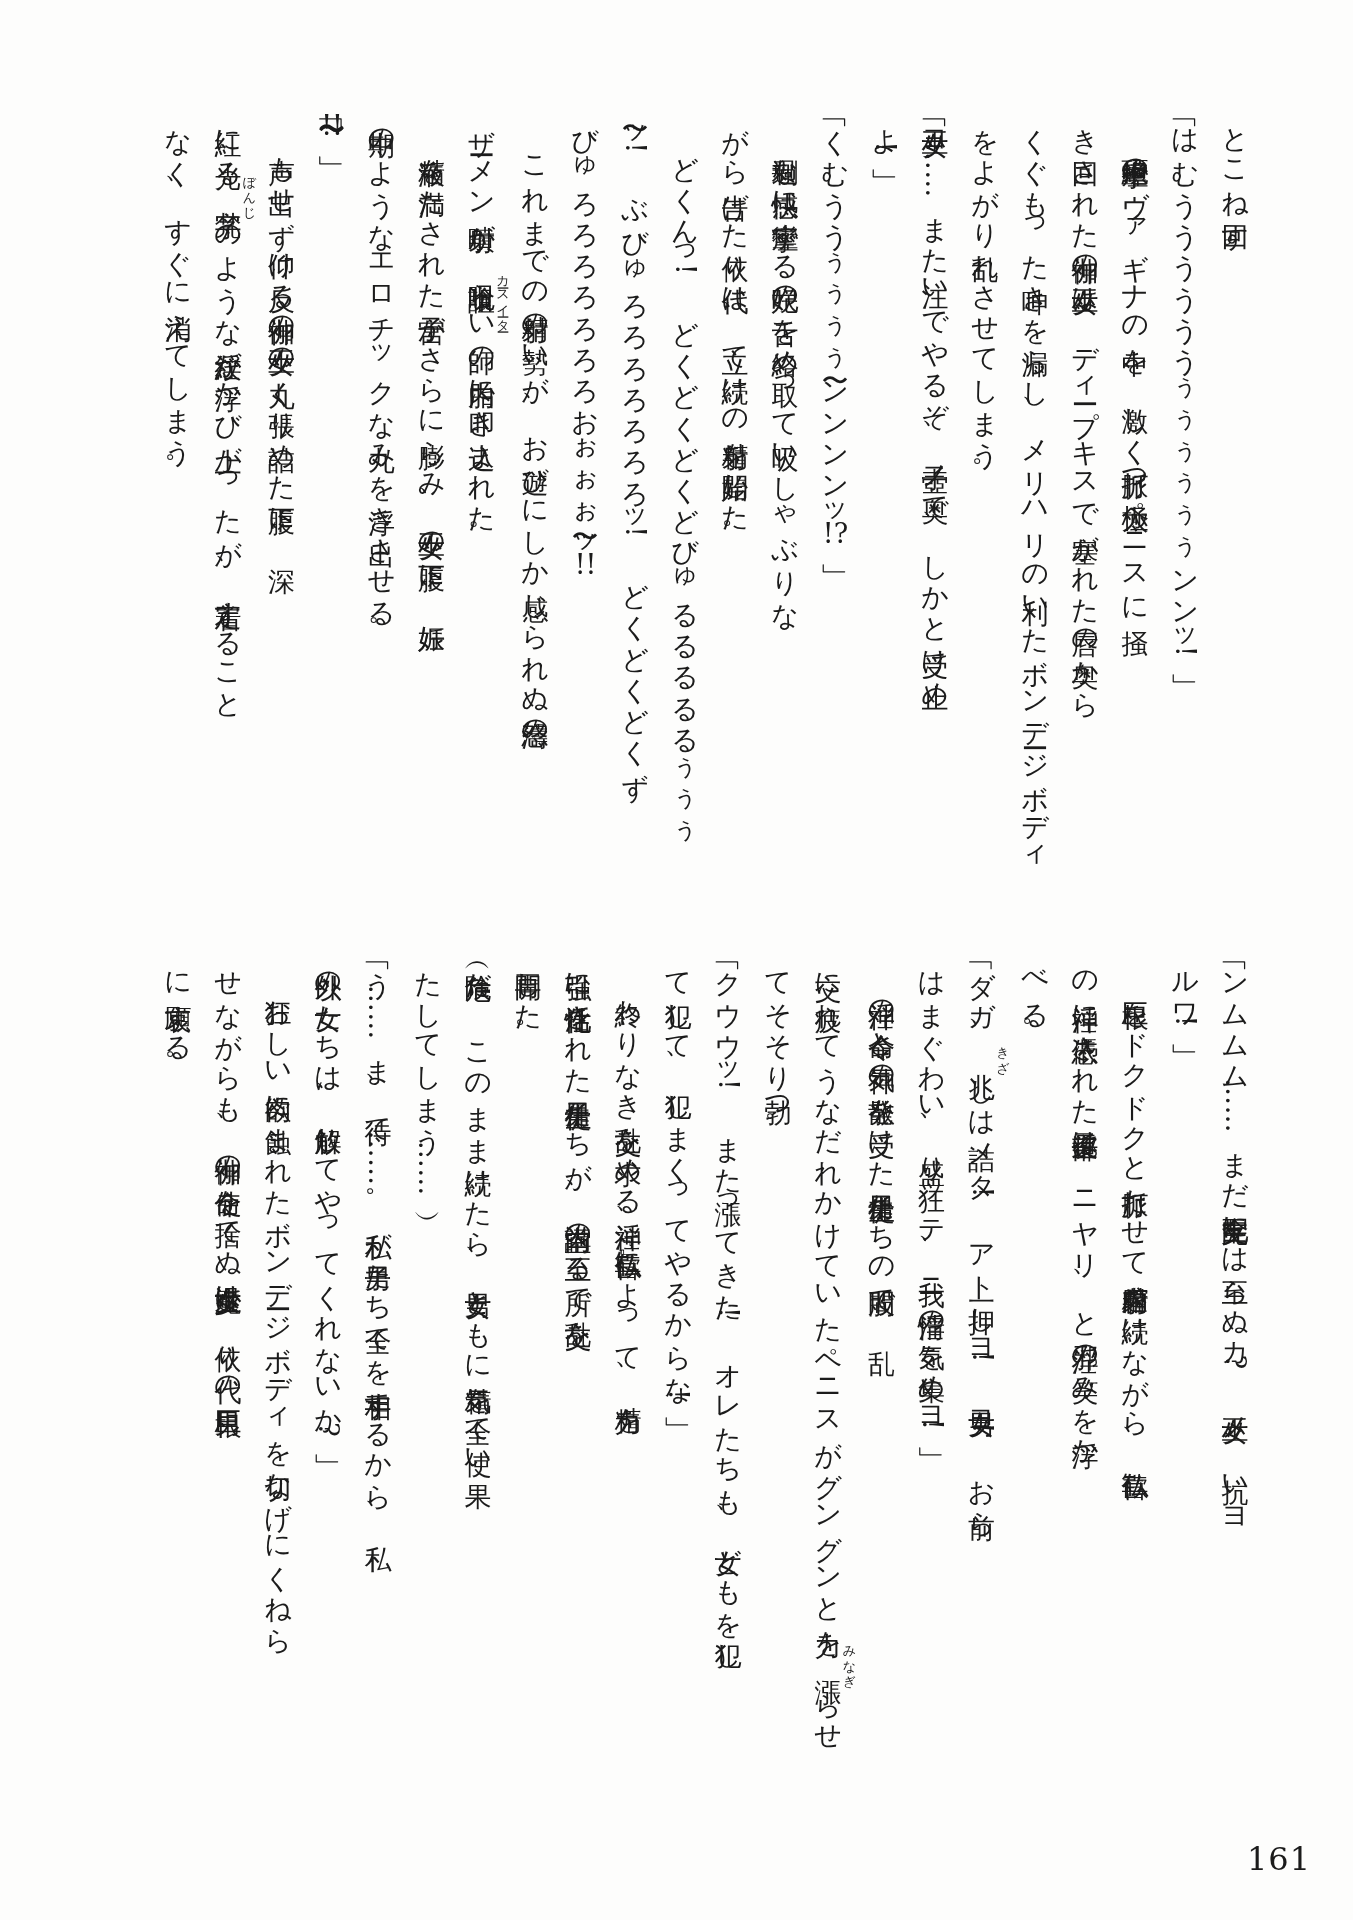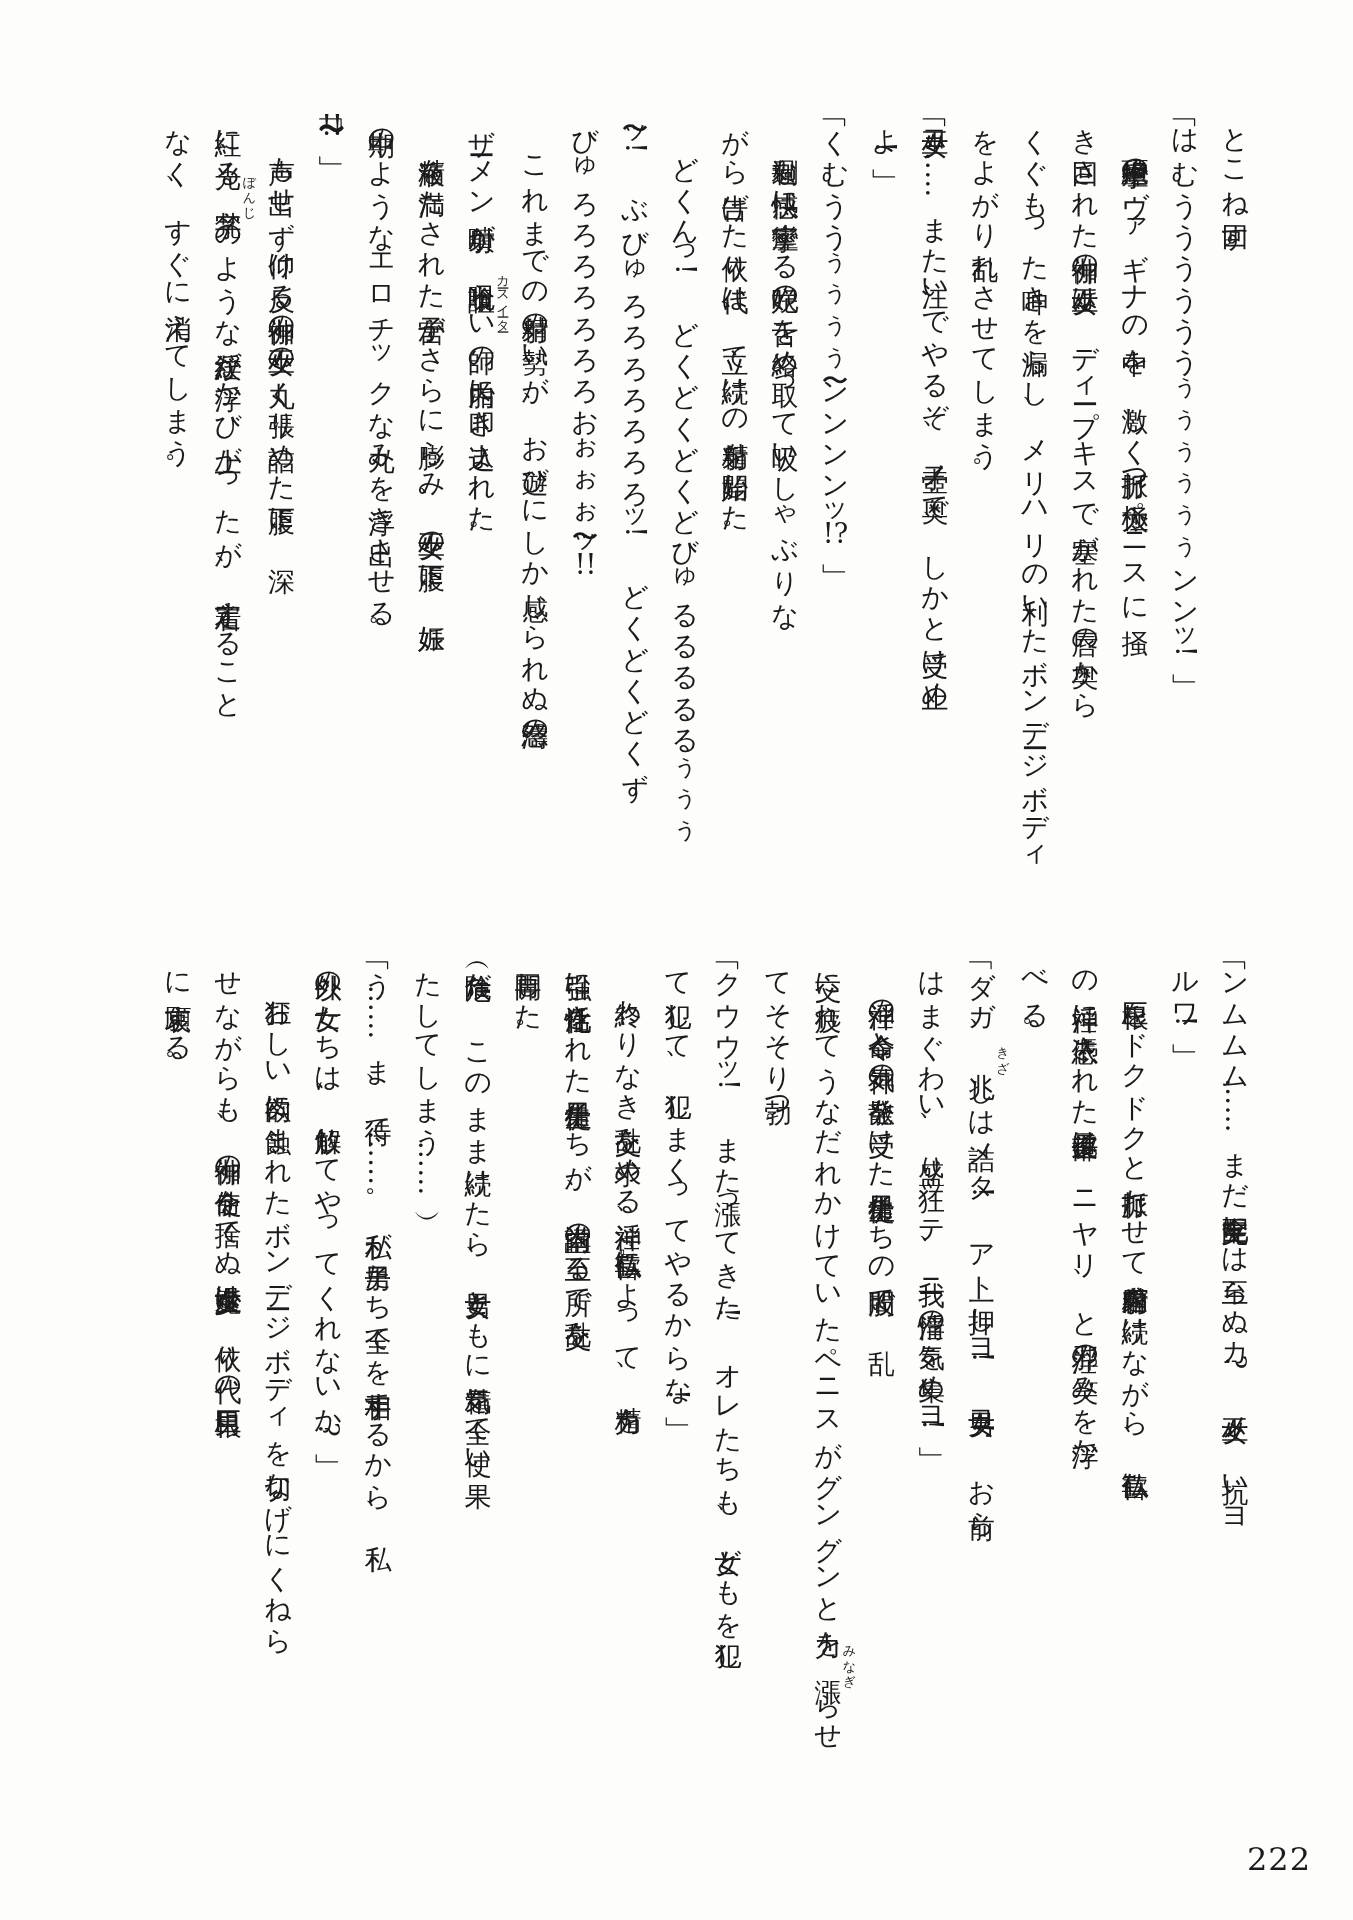--- a/index.html
+++ b/index.html
@@ -92,14 +92,14 @@
       <p class="line">強引に活性化された男子生徒たちが、講堂内の至る所で乱交を</p>
       <p class="line">再開した。</p>
       <p class="line">（危険だ!　このまま続けたら、男女ともに精気を全て使い果</p>
       <p class="line">たしてしまう……）</p>
       <p class="line">「う……ま、待て……。私が男子たち全てを相手するから、私</p>
       <p class="line">以外の女たちは、解放してやってくれないか?」</p>
       <p class="line indent">狂おしい肉欲に蝕まれたボンデージボディを切なげにくねら</p>
       <p class="line">せながらも、神伽の使命を捨てぬ退魔少女は、依り代の巨根男</p>
       <p class="line">に哀願する。</p>
     </div>
-  <div class="page-number">222</div>
+  <div class="page-number">161</div>
 </div>
 
 </body></html>

